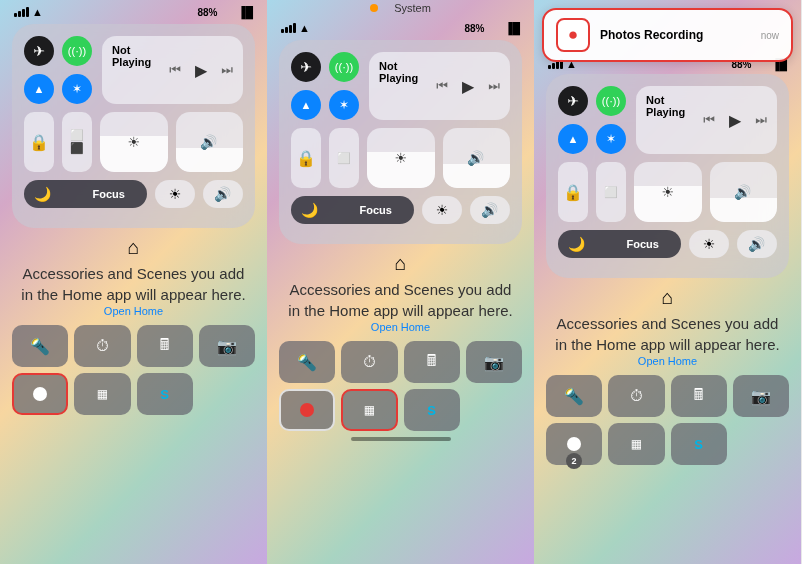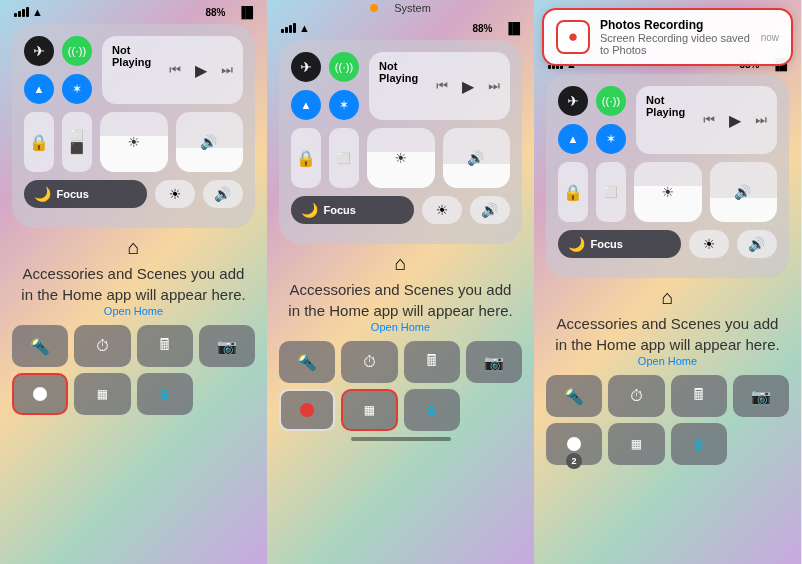--- a/index.html
+++ b/index.html
@@ -41,21 +41,21 @@
 
     .status-left {
       display: flex;
       align-items: center;
       gap: 3px;
     }
 
     .status-right {
       display: flex;
       align-items: center;
-      gap: 12px;
+      gap: 20px;
       font-size: 10px;
     }
 
     .signal-bars {
       display: flex;
       gap: 1px;
       align-items: flex-end;
     }
 
     .signal-bar {
@@ -216,21 +216,21 @@
       border-radius: 14px;
       padding: 6px 10px;
       display: flex;
       align-items: center;
       gap: 5px;
       cursor: pointer;
       flex: 1;
     }
 
     .focus-icon { font-size: 14px; color: #fff; }
-    .focus-label { font-size: 11px; color: #fff; font-weight: 600; }
+    .focus-label { font-size: 11px; color: #fff; font-weight: 600; margin-left: 36px; }
 
     .cc-brightness {
       width: 40px;
       background: rgba(240,240,245,0.7);
       border-radius: 14px;
       display: flex;
       align-items: center;
       justify-content: center;
       font-size: 14px;
       cursor: pointer;
@@ -626,21 +626,20 @@
   </div>
 </div>
 
 <div class="phone-container" style="position:relative">
   <div class="phone-bg"></div>
 
   <div class="notification-banner">
     <div class="notif-icon">⏺</div>
     <div class="notif-content">
       <div class="notif-title">Photos Recording</div>
-      <div class="notif-subtitle">Screen Recording video saved to Photos</div>
     </div>
     <div class="notif-time">now</div>
   </div>
 
   <div class="status-bar" style="margin-top:52px">
     <div class="status-left">
       <div class="signal-bars">
         <div class="signal-bar" style="height:4px"></div>
         <div class="signal-bar" style="height:6px"></div>
         <div class="signal-bar" style="height:8px"></div>

